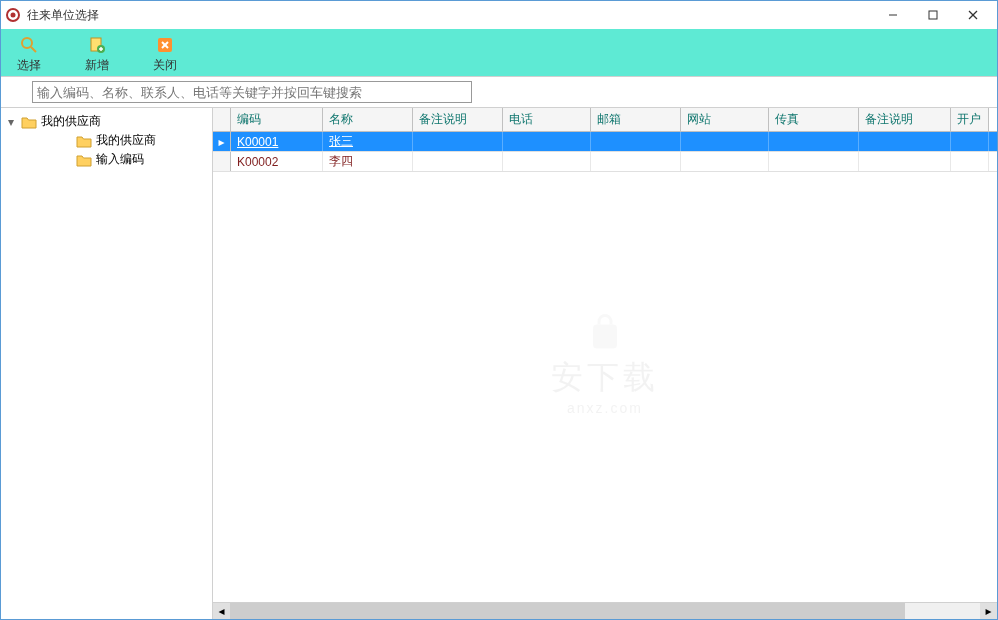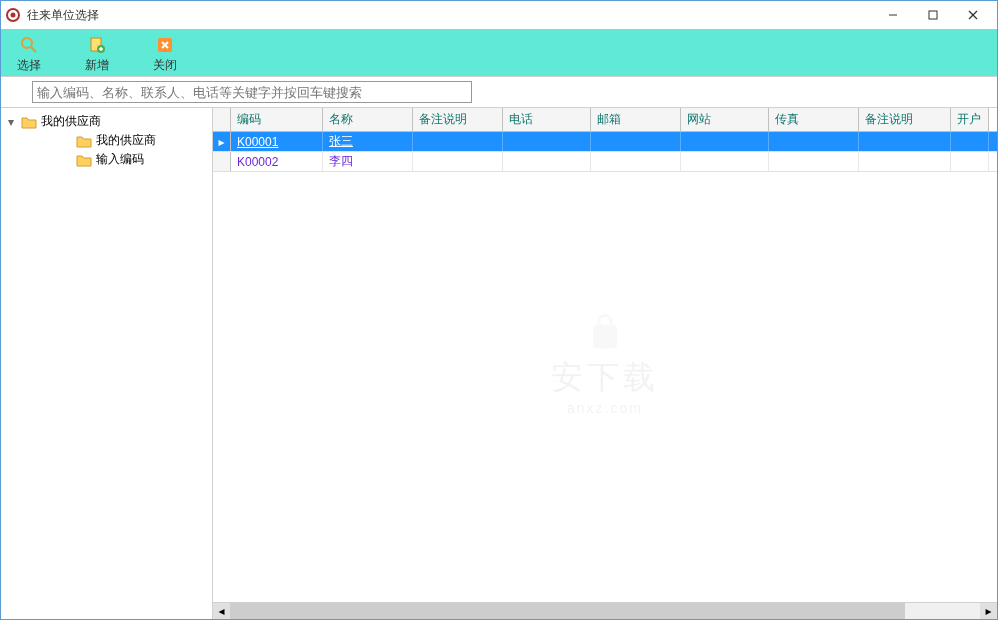--- a/index.html
+++ b/index.html
@@ -28,21 +28,21 @@
 .tree-item.level1 { padding-left: 24px; margin-left: 47px; }
 
 .grid { flex: 1; display: flex; flex-direction: column; min-height: 0; background: #fff; position: relative; }
 .gridhead { display: flex; background: #fff; border-bottom: 1px solid #c0c0c0; }
 .gridhead .gh { border-right: 1px solid #c0c0c0; padding: 3px 6px; color: #0f766e; background: #f5f5f5; }
 .gridhead .selcol { width: 18px; border-right: 1px solid #c0c0c0; background: #f5f5f5; }
 
 .gridbody { flex: 1; overflow: auto; }
 .gridrow { display: flex; border-bottom: 1px solid #e0e0e0; height: 20px; align-items: stretch; }
 .gridrow .selcol { width: 18px; border-right: 1px solid #c0c0c0; display: flex; align-items: center; justify-content: center; background: #f5f5f5; }
-.gridrow .cell { border-right: 1px solid #e8e8e8; padding: 2px 6px; display: flex; align-items: center; color: #6d28d9; }
+.gridrow .cell { border-right: 1px solid #e8e8e8; padding: 2px 6px; display: flex; align-items: center; color: #7f1d1d; }
 .gridrow.selected { background: #1e90ff; color: #fff; }
 .gridrow.selected .cell { color: #fff; border-right-color: #5aaeff; text-decoration: underline; }
 .gridrow.selected .selcol { background: #1e90ff; color: #fff; }
 
 .hscroll { height: 17px; background: #f0f0f0; display: flex; align-items: center; border-top: 1px solid #d0d0d0; }
 .hscroll .arrow { width: 17px; height: 17px; background: #e0e0e0; display: flex; align-items: center; justify-content: center; cursor: pointer; }
 .hscroll .track { flex: 1; height: 17px; background: #f0f0f0; position: relative; }
 .hscroll .thumb { position: absolute; left: 0; top: 0; height: 17px; width: 90%; background: #cdcdcd; }
 
 .watermark { position: absolute; top: 50%; left: 50%; transform: translate(-50%, -50%); opacity: 0.12; pointer-events: none; text-align: center; }

